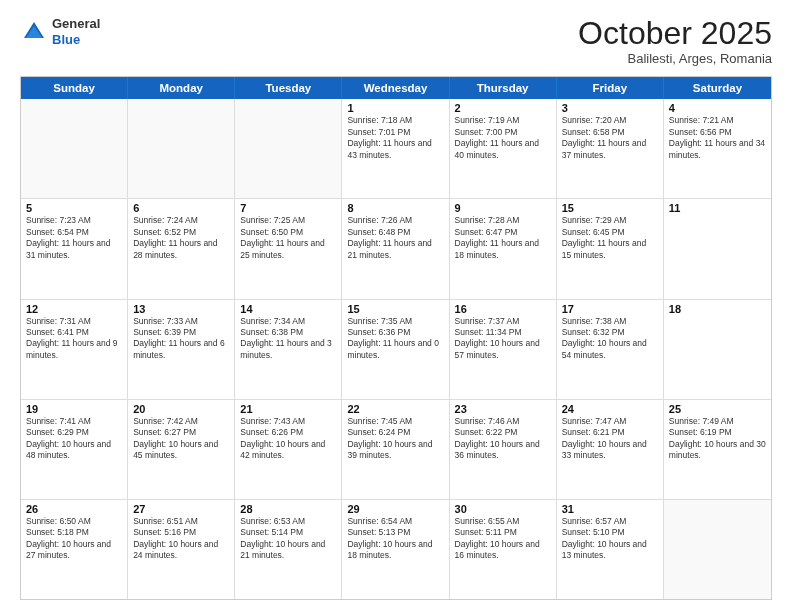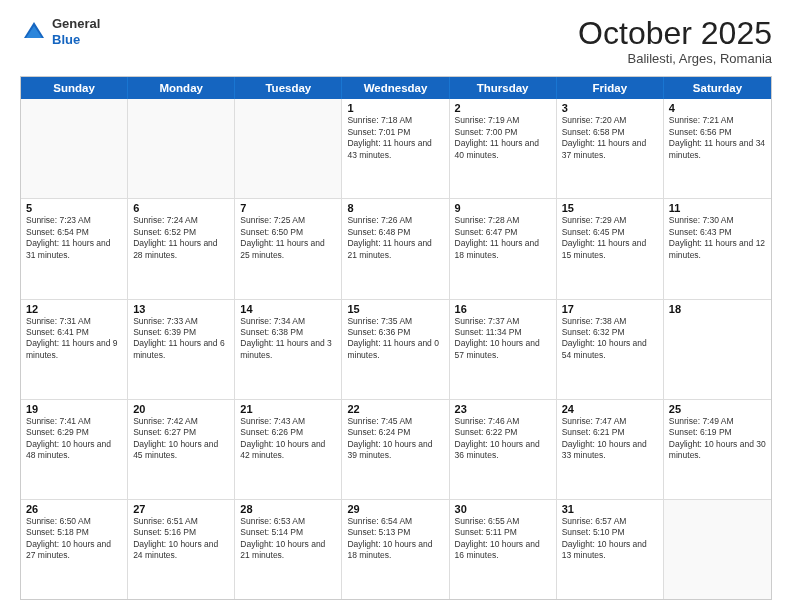--- a/index.html
+++ b/index.html
@@ -201,23 +201,20 @@
 Daylight: 11 hours and 18 minutes.</div>
           </div>
           <div class="cal-cell">
             <span class="day-num">15</span>
             <div class="cell-text" style="white-space: pre-line;">Sunrise: 7:29 AM
 Sunset: 6:45 PM
 Daylight: 11 hours and 15 minutes.</div>
           </div>
           <div class="cal-cell">
             <span class="day-num">11</span>
-            <div class="cell-text" style="white-space: pre-line;">Sunrise: 7:30 AM
-Sunset: 6:43 PM
-Daylight: 11 hours and 12 minutes.</div>
           </div>
         </div>
         <div class="cal-row">
           <div class="cal-cell">
             <span class="day-num">12</span>
             <div class="cell-text" style="white-space: pre-line;">Sunrise: 7:31 AM
 Sunset: 6:41 PM
 Daylight: 11 hours and 9 minutes.</div>
           </div>
           <div class="cal-cell">

